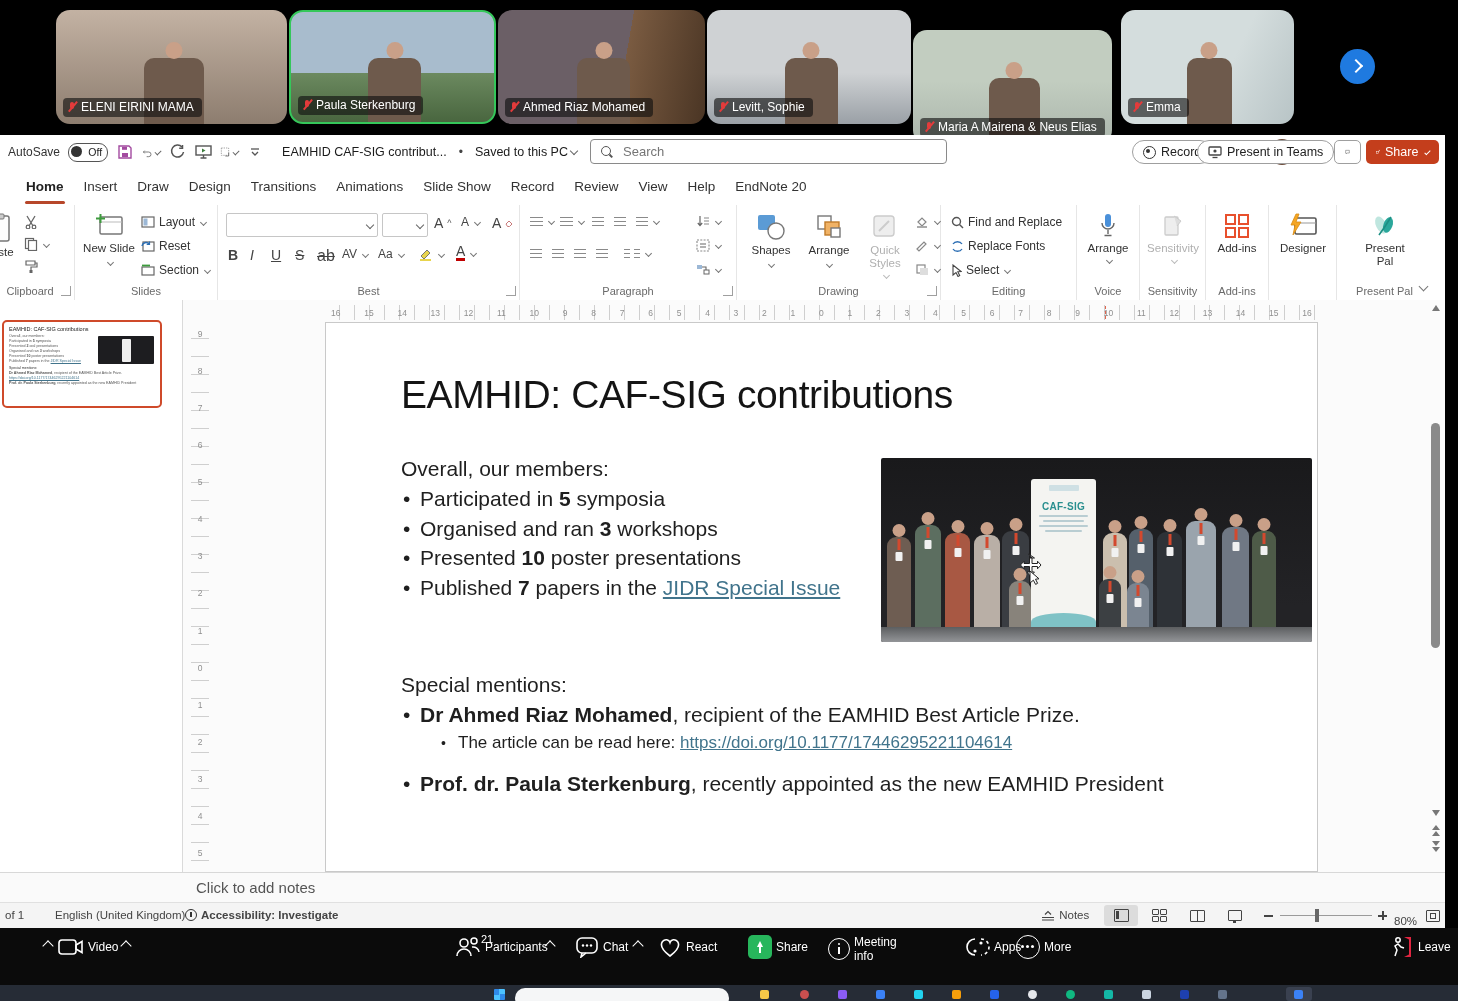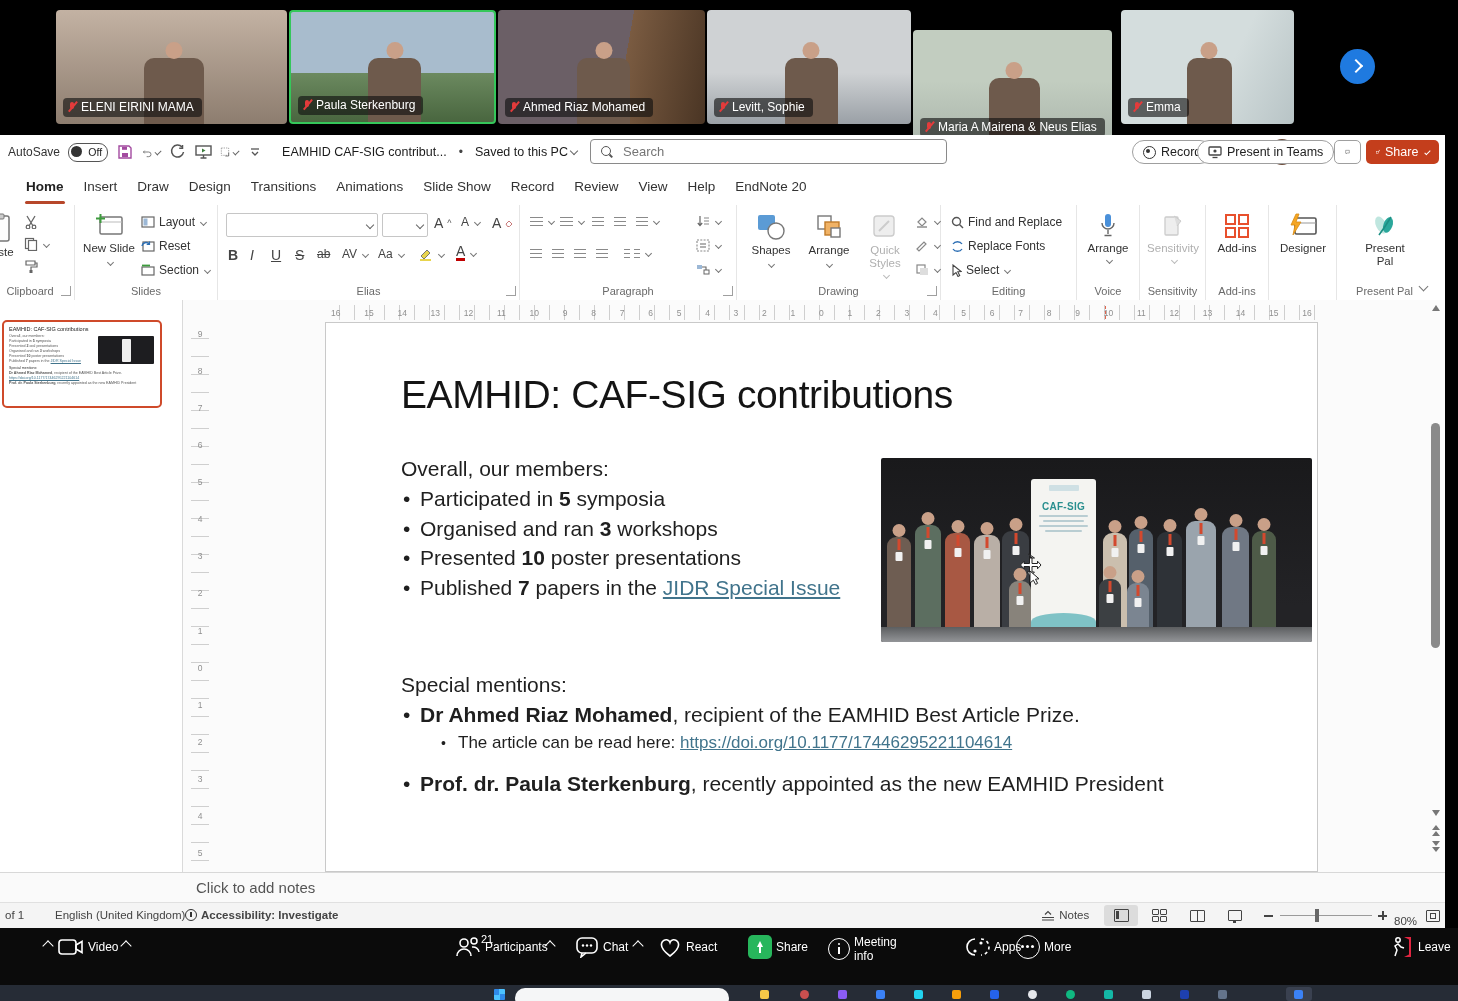--- a/index.html
+++ b/index.html
@@ -1,20 +1,20 @@
 <!DOCTYPE html>
 <html><head>
 <meta charset="utf-8">
 <style>
   html,body{margin:0;padding:0;background:#000;}
   #screen{position:relative;width:1458px;height:1001px;background:#000;overflow:hidden;
           font-family:"Liberation Sans",sans-serif;-webkit-font-smoothing:antialiased;}
   
   #strip{position:absolute;left:0;top:0;width:1458px;height:135px;background:#000;}
-  .tile{position:absolute;top:10px;height:114px;border-radius:4px;overflow:hidden;box-sizing:border-box;}
+  .tile{position:absolute;top:10px;height:114px;border-radius:14px;overflow:hidden;box-sizing:border-box;}
   .tile.active{border:2px solid #35c75a;}
   .tile:nth-of-type(1){left:56px;width:231px;background:linear-gradient(#c3b2a3,#8d7d6f);}
   .tile:nth-of-type(2){left:289px;width:207px;background:linear-gradient(#a8bccd 55%,#6c8a60 55%,#49663f);}
   .tile:nth-of-type(3){left:498px;width:207px;background:linear-gradient(100deg,#6b5f66 60%,#7a5b41 60%,#4a3524);}
   .tile:nth-of-type(4){left:707px;width:204px;background:linear-gradient(#cfd2d4 55%,#9aa0a6);}
   .tile:nth-of-type(5){left:913px;width:199px;background:linear-gradient(#c2cdc0 45%,#aab5ab);margin-top:20px;}
   .tile:nth-of-type(6){left:1121px;width:173px;background:linear-gradient(115deg,#d4dddd 60%,#b8c4c6);}
   .fig{position:absolute;border-radius:10px 10px 0 0;}
   .fig::before{content:"";position:absolute;top:-16px;left:50%;transform:translateX(-50%);
                width:17px;height:17px;border-radius:50%;background:#c9a088;}
@@ -457,42 +457,42 @@
         <span class="smrow" style="left:32px;top:42px;">
             <span class="fglyph" style="font-style:italic;">I</span>
           </span>
         <span class="smrow" style="left:53px;top:42px;">
             <span class="fglyph" style="text-decoration:underline;">U</span>
           </span>
         <span class="smrow" style="left:77px;top:42px;">
             <span class="fglyph" style="text-decoration:line-through;">S</span>
           </span>
         <span class="smrow" style="left:99px;top:42px;">
-            <span class="fglyph" style="font-size:12px;text-decoration:line-through;">ab</span>
+            <span class="fglyph" style="font-size:16px;text-decoration:line-through;">ab</span>
           </span>
         <span class="smrow" style="left:124px;top:42px;">
             <span class="fglyph" style="font-size:12px;">AV</span>
             <span class="minicaret"></span>
           </span>
         <span class="smrow" style="left:160px;top:42px;">
             <span class="fglyph" style="font-size:12px;">Aa</span>
             <span class="minicaret"></span>
           </span>
         <span class="smrow" style="left:200px;top:42px;">
           <svg width="15" height="14" viewBox="0 0 15 14">
               <path d="M3 9 L9 3 L12 6 L6 12z" fill="#e8d44d" stroke="#777" stroke-width="1"></path>
               <path d="M2 13h11" stroke="#e8d44d" stroke-width="2"></path>
             </svg>
             <span class="minicaret"></span>
         </span>
         <span class="smrow" style="left:238px;top:40px;">
             <span class="fglyph" style="border-bottom:3px solid #c00000;line-height:13px;">A</span>
             <span class="minicaret"></span>
           </span>
-        <span class="grp-label">Elias</span>
+        <span class="grp-label">Best</span>
         <span class="launch"></span>
       </div>
 
       <div class="grp" style="left:520px;width:217px;">
         <span class="smrow" style="left:10px;top:12px;">
             <span class="bars" style="width:13px;"></span>
             <span class="minicaret"></span>
           </span>
         <span class="smrow" style="left:40px;top:12px;">
             <span class="bars" style="width:13px;"></span>

